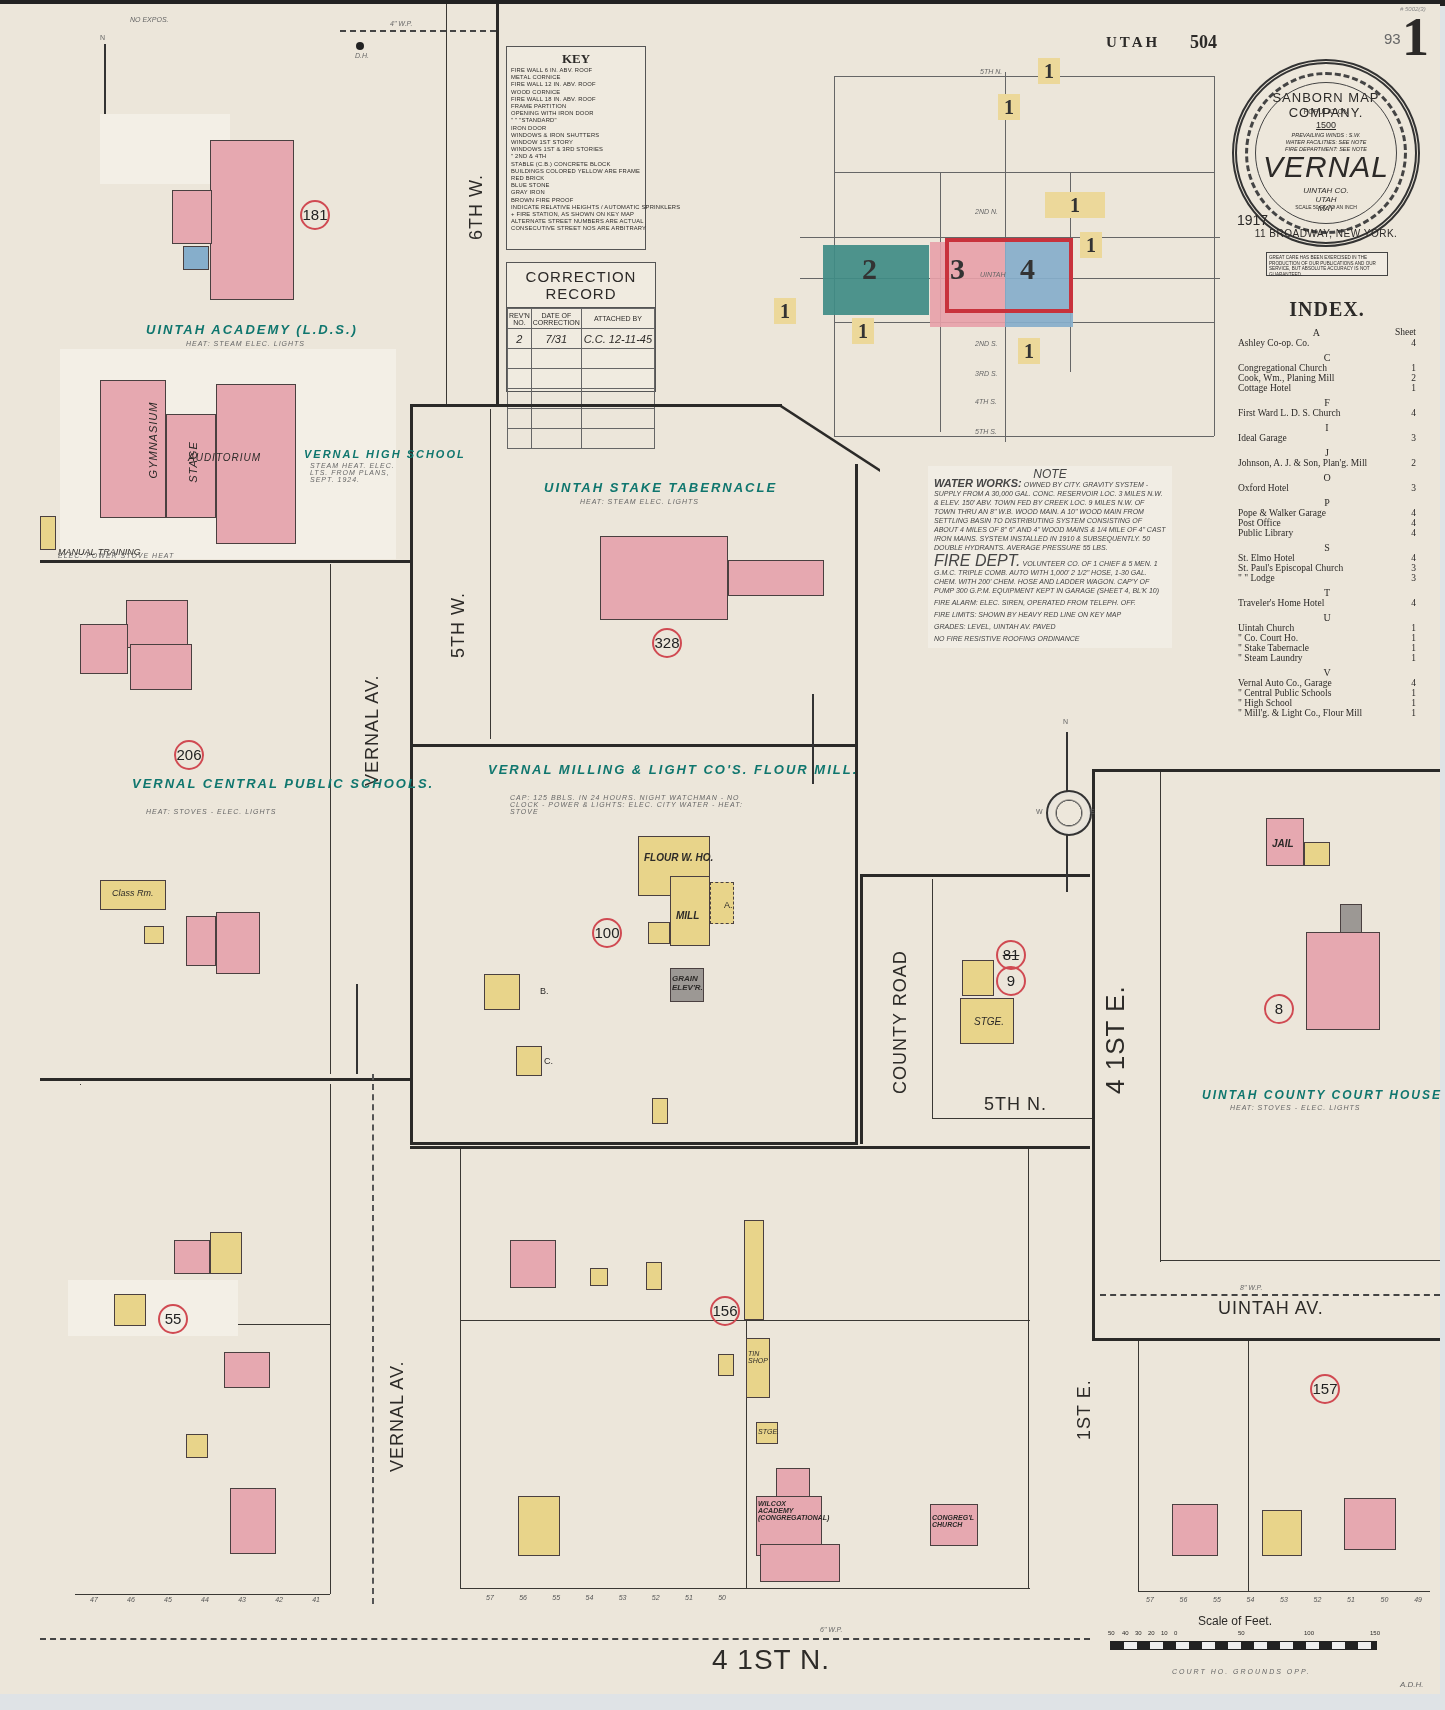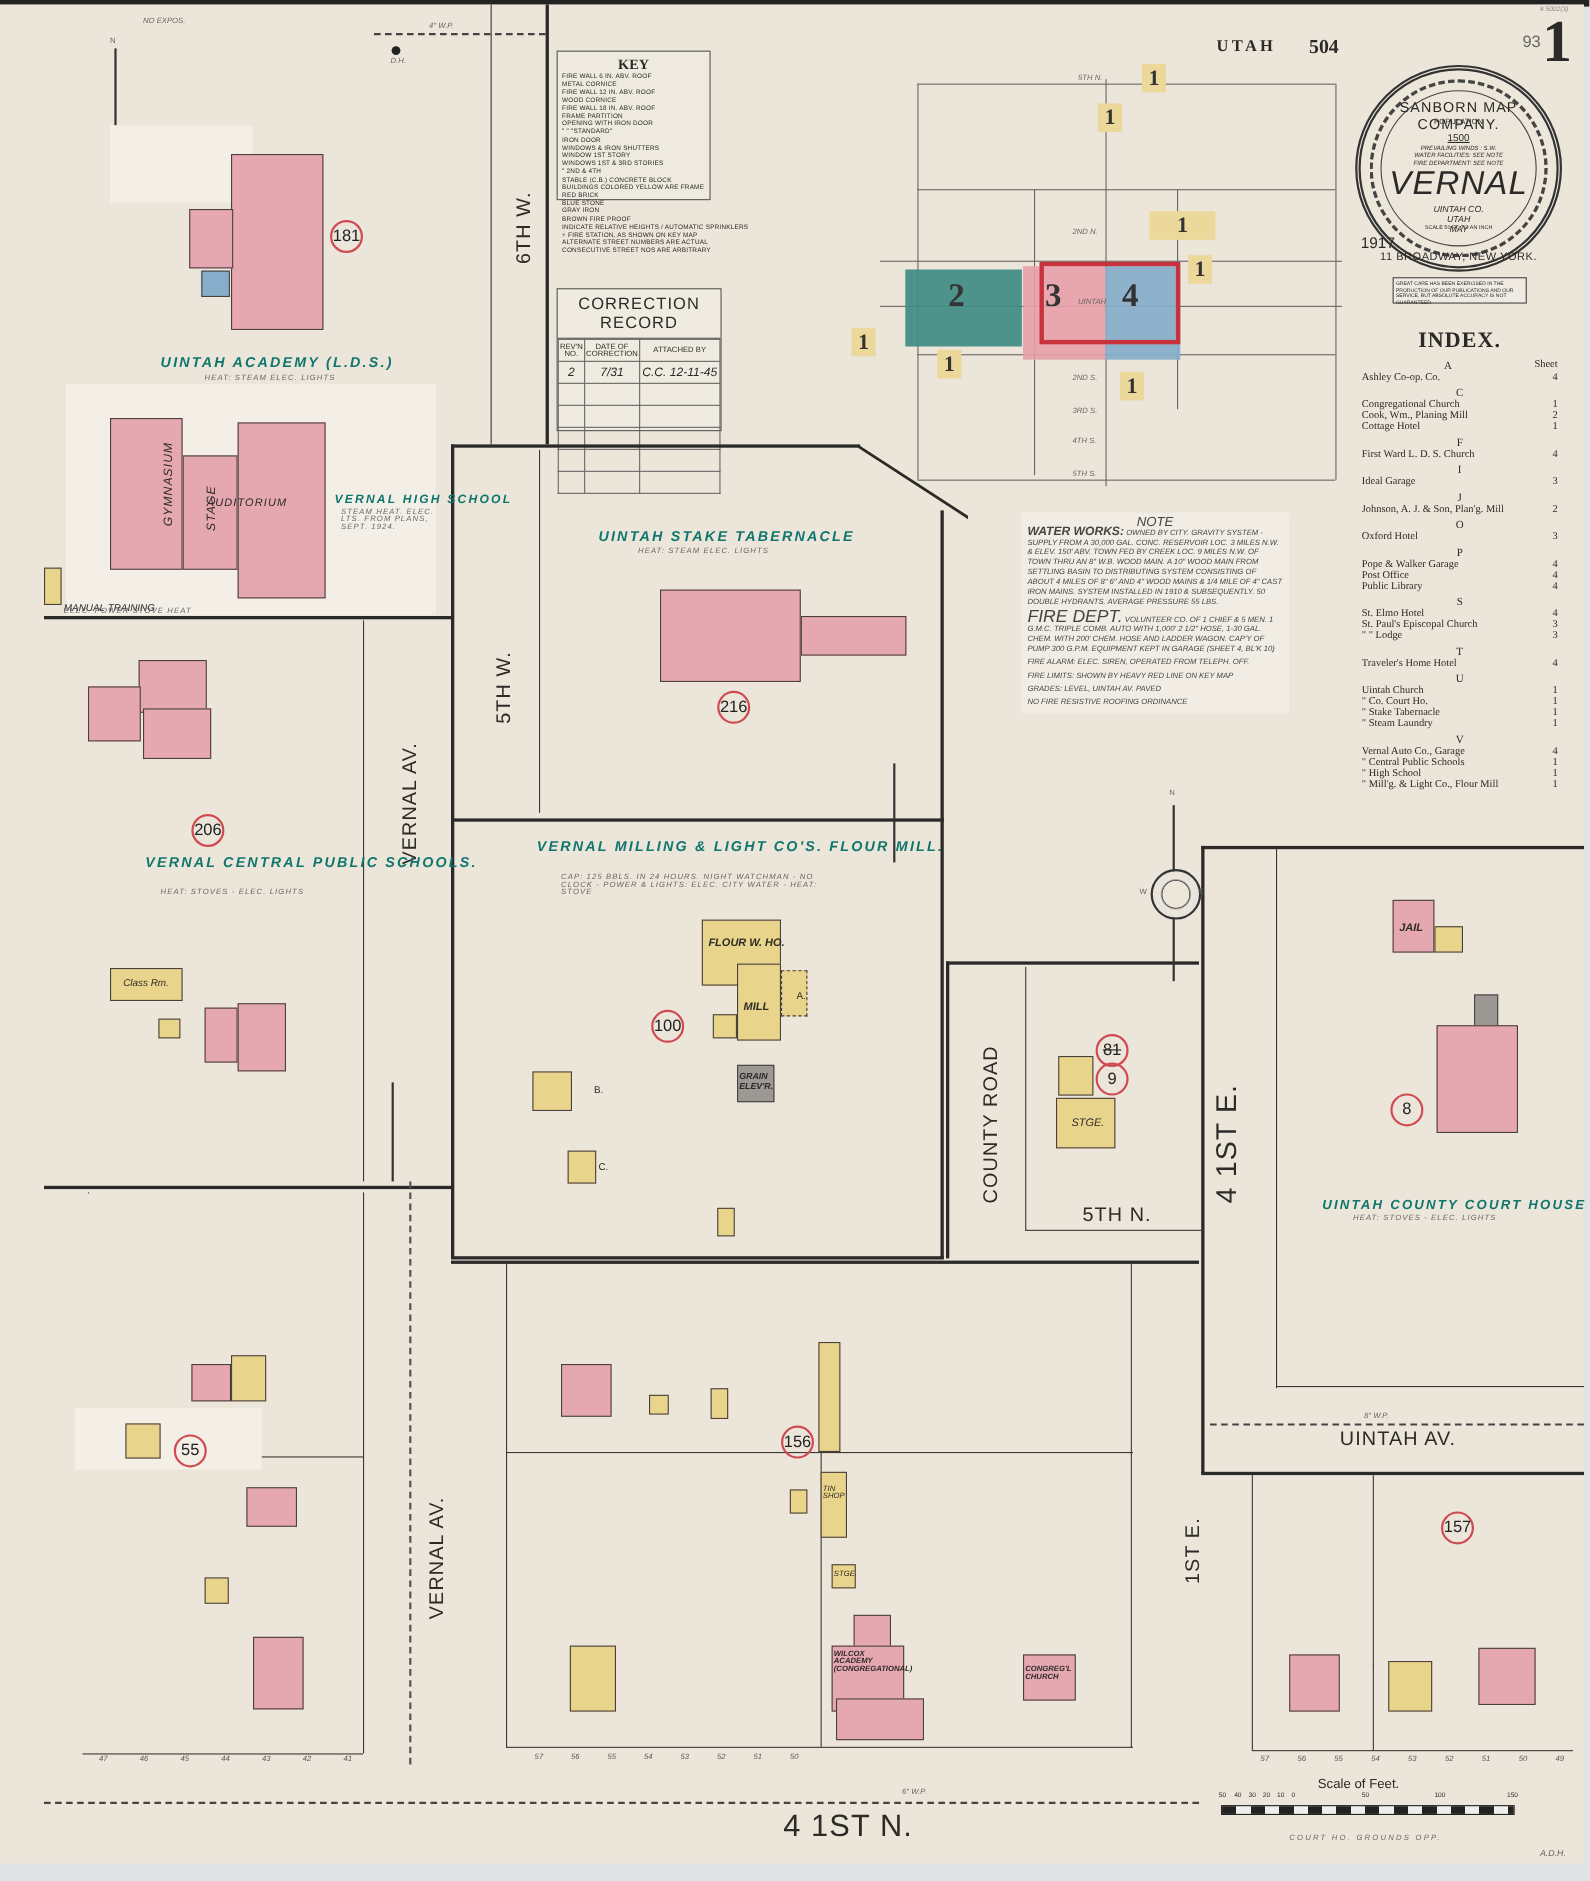--- a/index.html
+++ b/index.html
@@ -16,21 +16,21 @@
   .yellow{background:#e8d48a;}
   .blue{background:#86aecb;}
   .gray{background:#9c9894;}
   .patch{position:absolute;background:#f3efe6;}
   .label{position:absolute;font-style:italic;font-weight:bold;letter-spacing:2px;font-size:13px;color:#0f766e;white-space:nowrap;text-align:center;}
   .sublabel{position:absolute;font-style:italic;font-size:7px;letter-spacing:1px;color:#666;white-space:nowrap;}
   .street{position:absolute;font-size:18px;color:#2d2b28;letter-spacing:1px;white-space:nowrap;}
   .street-v{position:absolute;font-size:18px;color:#2d2b28;letter-spacing:1px;white-space:nowrap;transform:rotate(-90deg);transform-origin:left top;}
   .circle-num{position:absolute;width:26px;height:26px;border:2px solid #d04a52;border-radius:50%;font-size:15px;text-align:center;line-height:26px;color:#222;background:transparent;}
   .tiny{position:absolute;font-size:7px;color:#666;font-style:italic;white-space:nowrap;}
-  .keybox{position:absolute;left:506px;top:42px;width:140px;height:136px;border:1px solid #555;background:#efeadf;box-sizing:border-box;padding:4px;}
+  .keybox{position:absolute;left:506px;top:42px;width:140px;height:204px;border:1px solid #555;background:#efeadf;box-sizing:border-box;padding:4px;}
   .keybox .ttl{font-family:"Liberation Serif",serif;font-weight:bold;font-size:13px;text-align:center;}
   .keybox .ln{font-size:5.8px;line-height:7.2px;white-space:nowrap;letter-spacing:.2px;}
   .corr{position:absolute;left:506px;top:258px;width:150px;height:130px;border:1.5px solid #555;background:#f0ebe0;box-sizing:border-box;}
   .corr table{border-collapse:collapse;width:100%;font-size:7px;}
   .corr td{border:1px solid #666;height:17px;text-align:center;}
   .corr .hdr{font-size:15px;letter-spacing:1px;text-align:center;border-bottom:1px solid #555;padding:5px 0;}
   .note{position:absolute;left:928px;top:462px;width:244px;height:182px;background:#f1ede4;font-size:7px;font-style:italic;color:#444;padding:4px 6px;box-sizing:border-box;line-height:9px;}
   .note .nt{font-style:italic;font-size:12px;text-align:center;font-weight:normal;}
   .note b{font-size:11px;}
   .note .big{font-size:16px;font-weight:normal;}
@@ -415,21 +415,21 @@
   <div class="abs" style="left:172px;top:452px;font-size:11px;transform:rotate(-90deg);font-style:italic;letter-spacing:1px;">STAGE</div>
   <div class="abs" style="left:188px;top:448px;font-size:10px;font-style:italic;letter-spacing:1px;">AUDITORIUM</div>
   <div class="label" style="left:304px;top:444px;font-size:11px;">VERNAL HIGH SCHOOL</div>
   <div class="sublabel" style="left:310px;top:458px;white-space:normal;width:86px;">STEAM HEAT. ELEC. LTS. FROM PLANS, SEPT. 1924.</div>
   <div class="bldg yellow" style="left:40px;top:512px;width:16px;height:34px;"></div>
   <div class="abs" style="left:58px;top:522px;font-size:9px;font-style:italic;margin-top:21px;">MANUAL TRAINING</div>
   <div class="sublabel" style="left:58px;top:548px;">ELEC. POWER STOVE HEAT</div>
 
   <div class="bldg pink" style="left:600px;top:532px;width:128px;height:84px;"></div>
   <div class="bldg pink" style="left:728px;top:556px;width:96px;height:36px;"></div>
-  <div class="circle-num" style="left:652px;top:624px;">216</div>
+  <div class="circle-num" style="left:652px;top:624px;">328</div>
   <div class="label" style="left:544px;top:476px;">UINTAH STAKE TABERNACLE</div>
   <div class="sublabel" style="left:580px;top:494px;">HEAT: STEAM  ELEC. LIGHTS</div>
 
   <div class="bldg pink" style="left:126px;top:596px;width:62px;height:48px;"></div>
   <div class="bldg pink" style="left:80px;top:620px;width:48px;height:50px;"></div>
   <div class="bldg pink" style="left:130px;top:640px;width:62px;height:46px;"></div>
   <div class="circle-num" style="left:174px;top:736px;">206</div>
   <div class="label" style="left:132px;top:772px;">VERNAL CENTRAL PUBLIC SCHOOLS.</div>
   <div class="sublabel" style="left:146px;top:804px;">HEAT: STOVES - ELEC. LIGHTS</div>
   <div class="bldg yellow" style="left:100px;top:876px;width:66px;height:30px;"></div>

